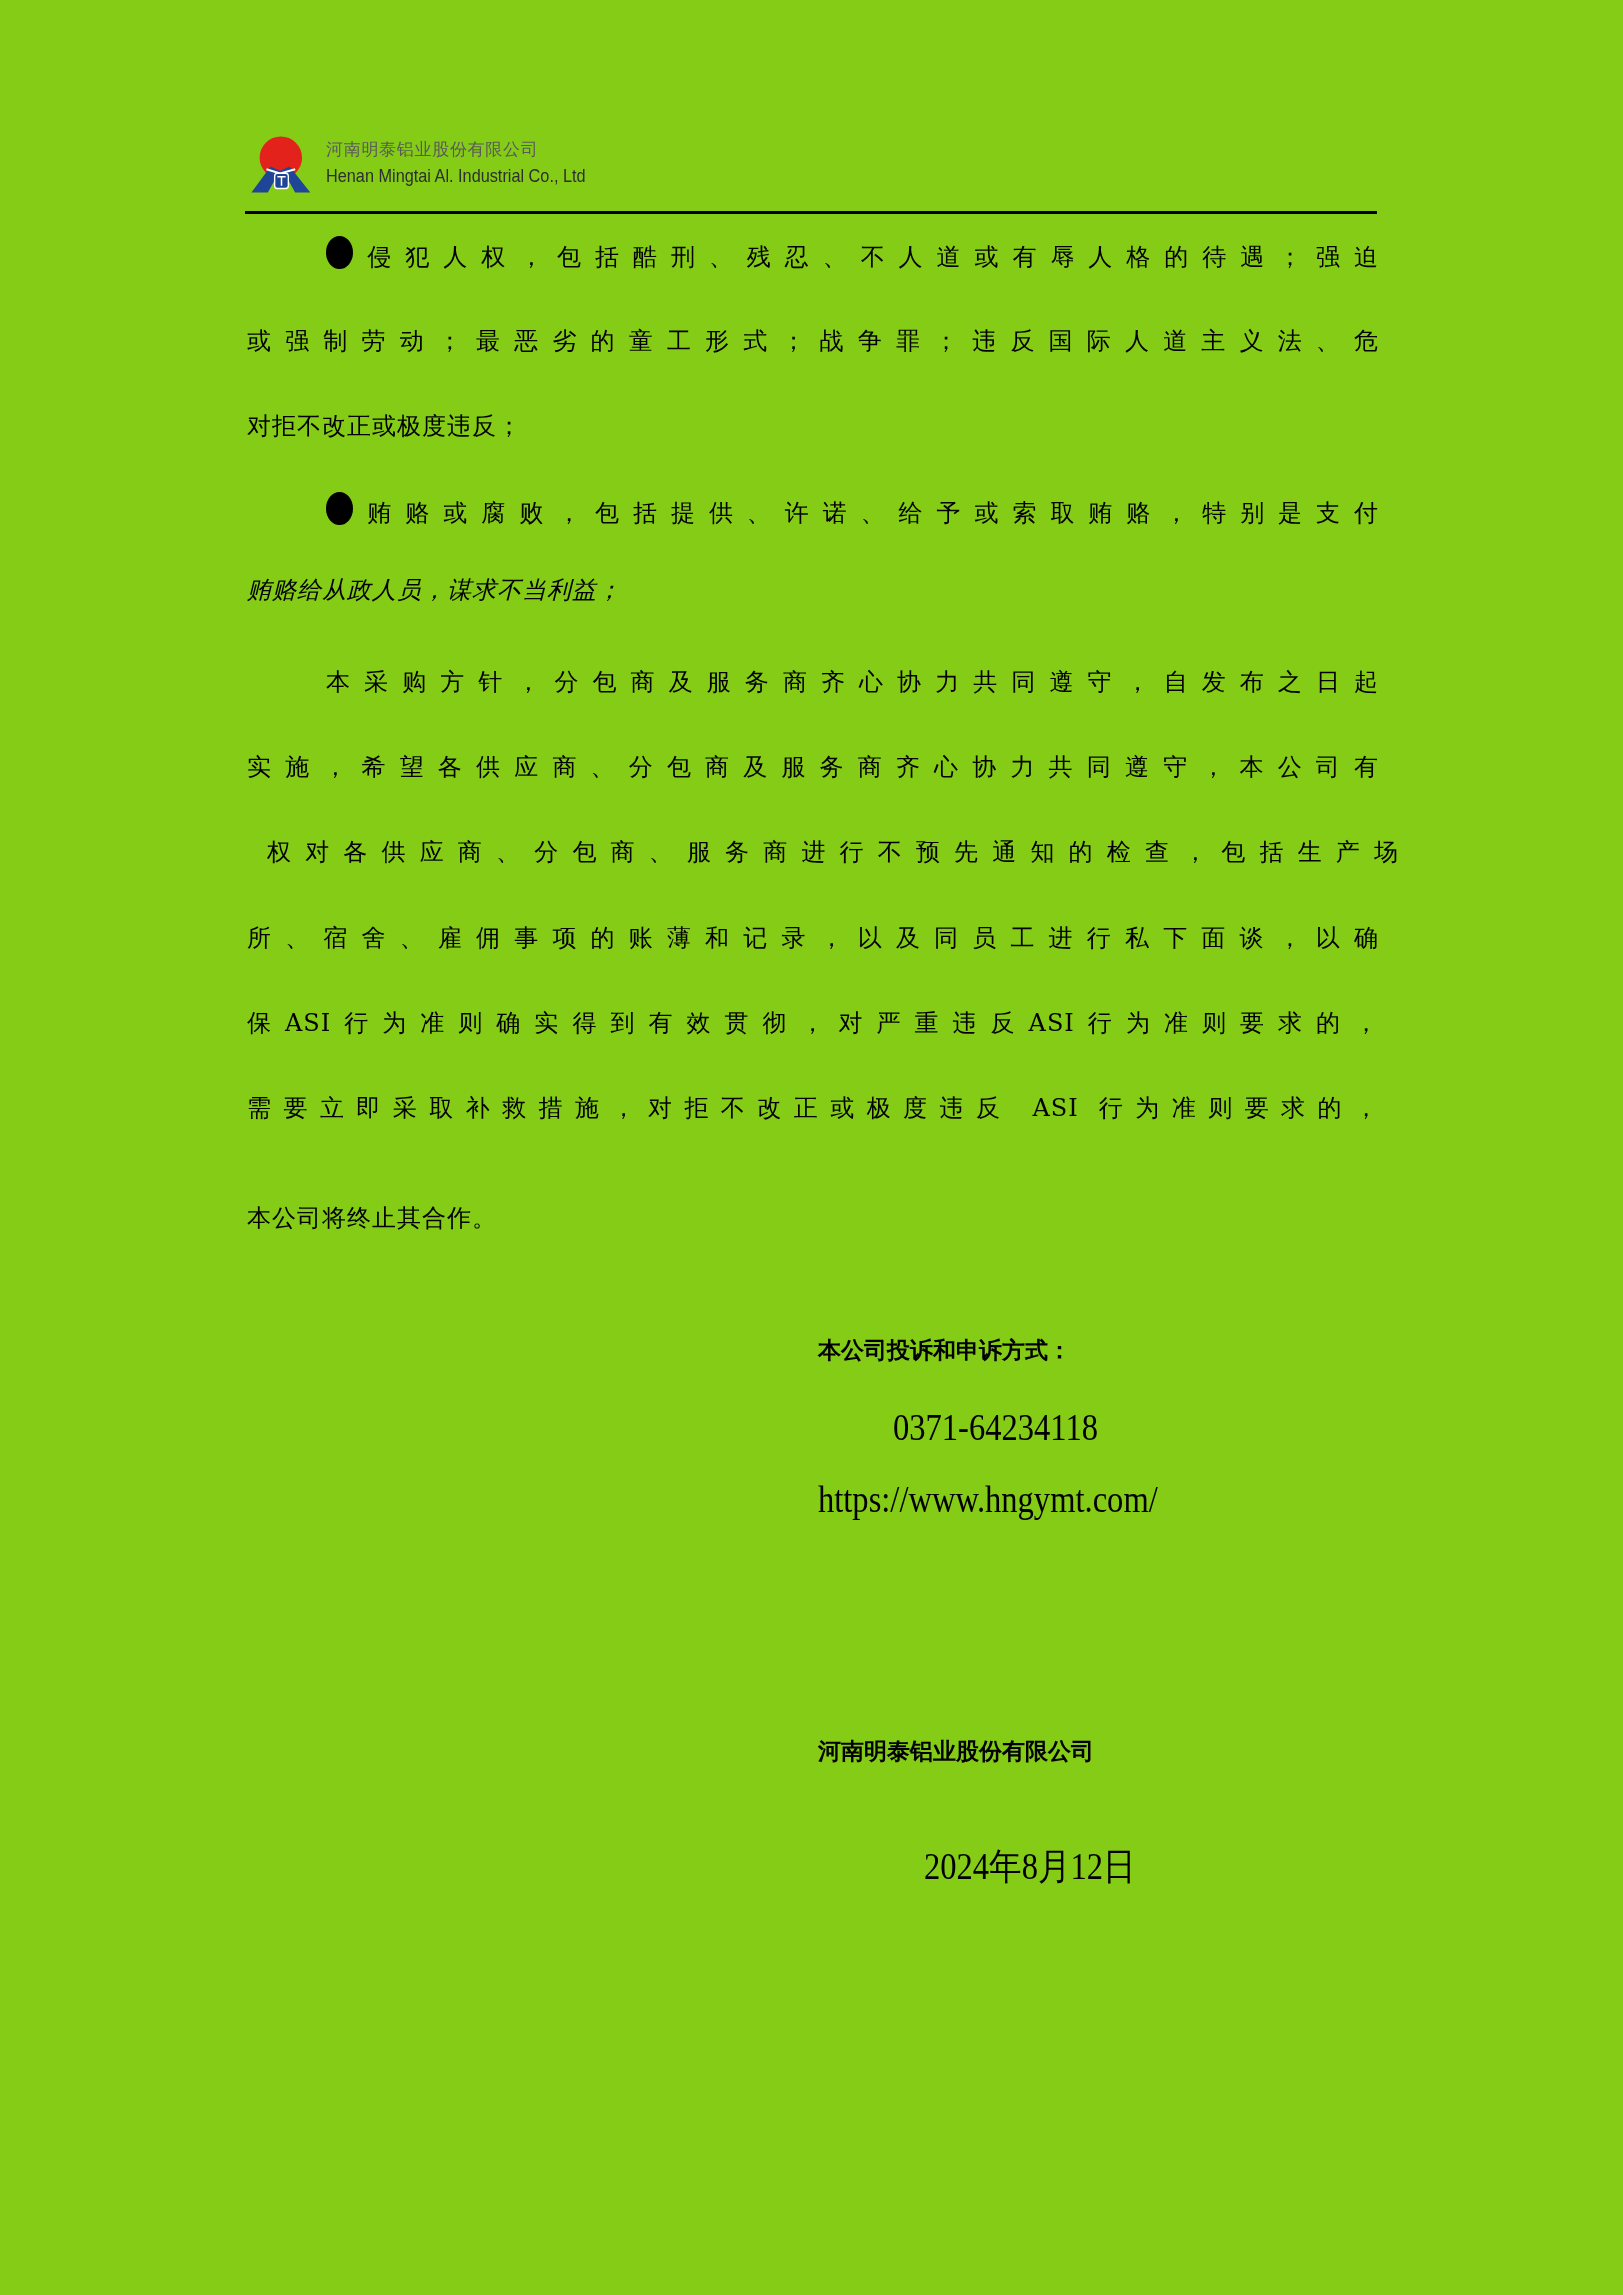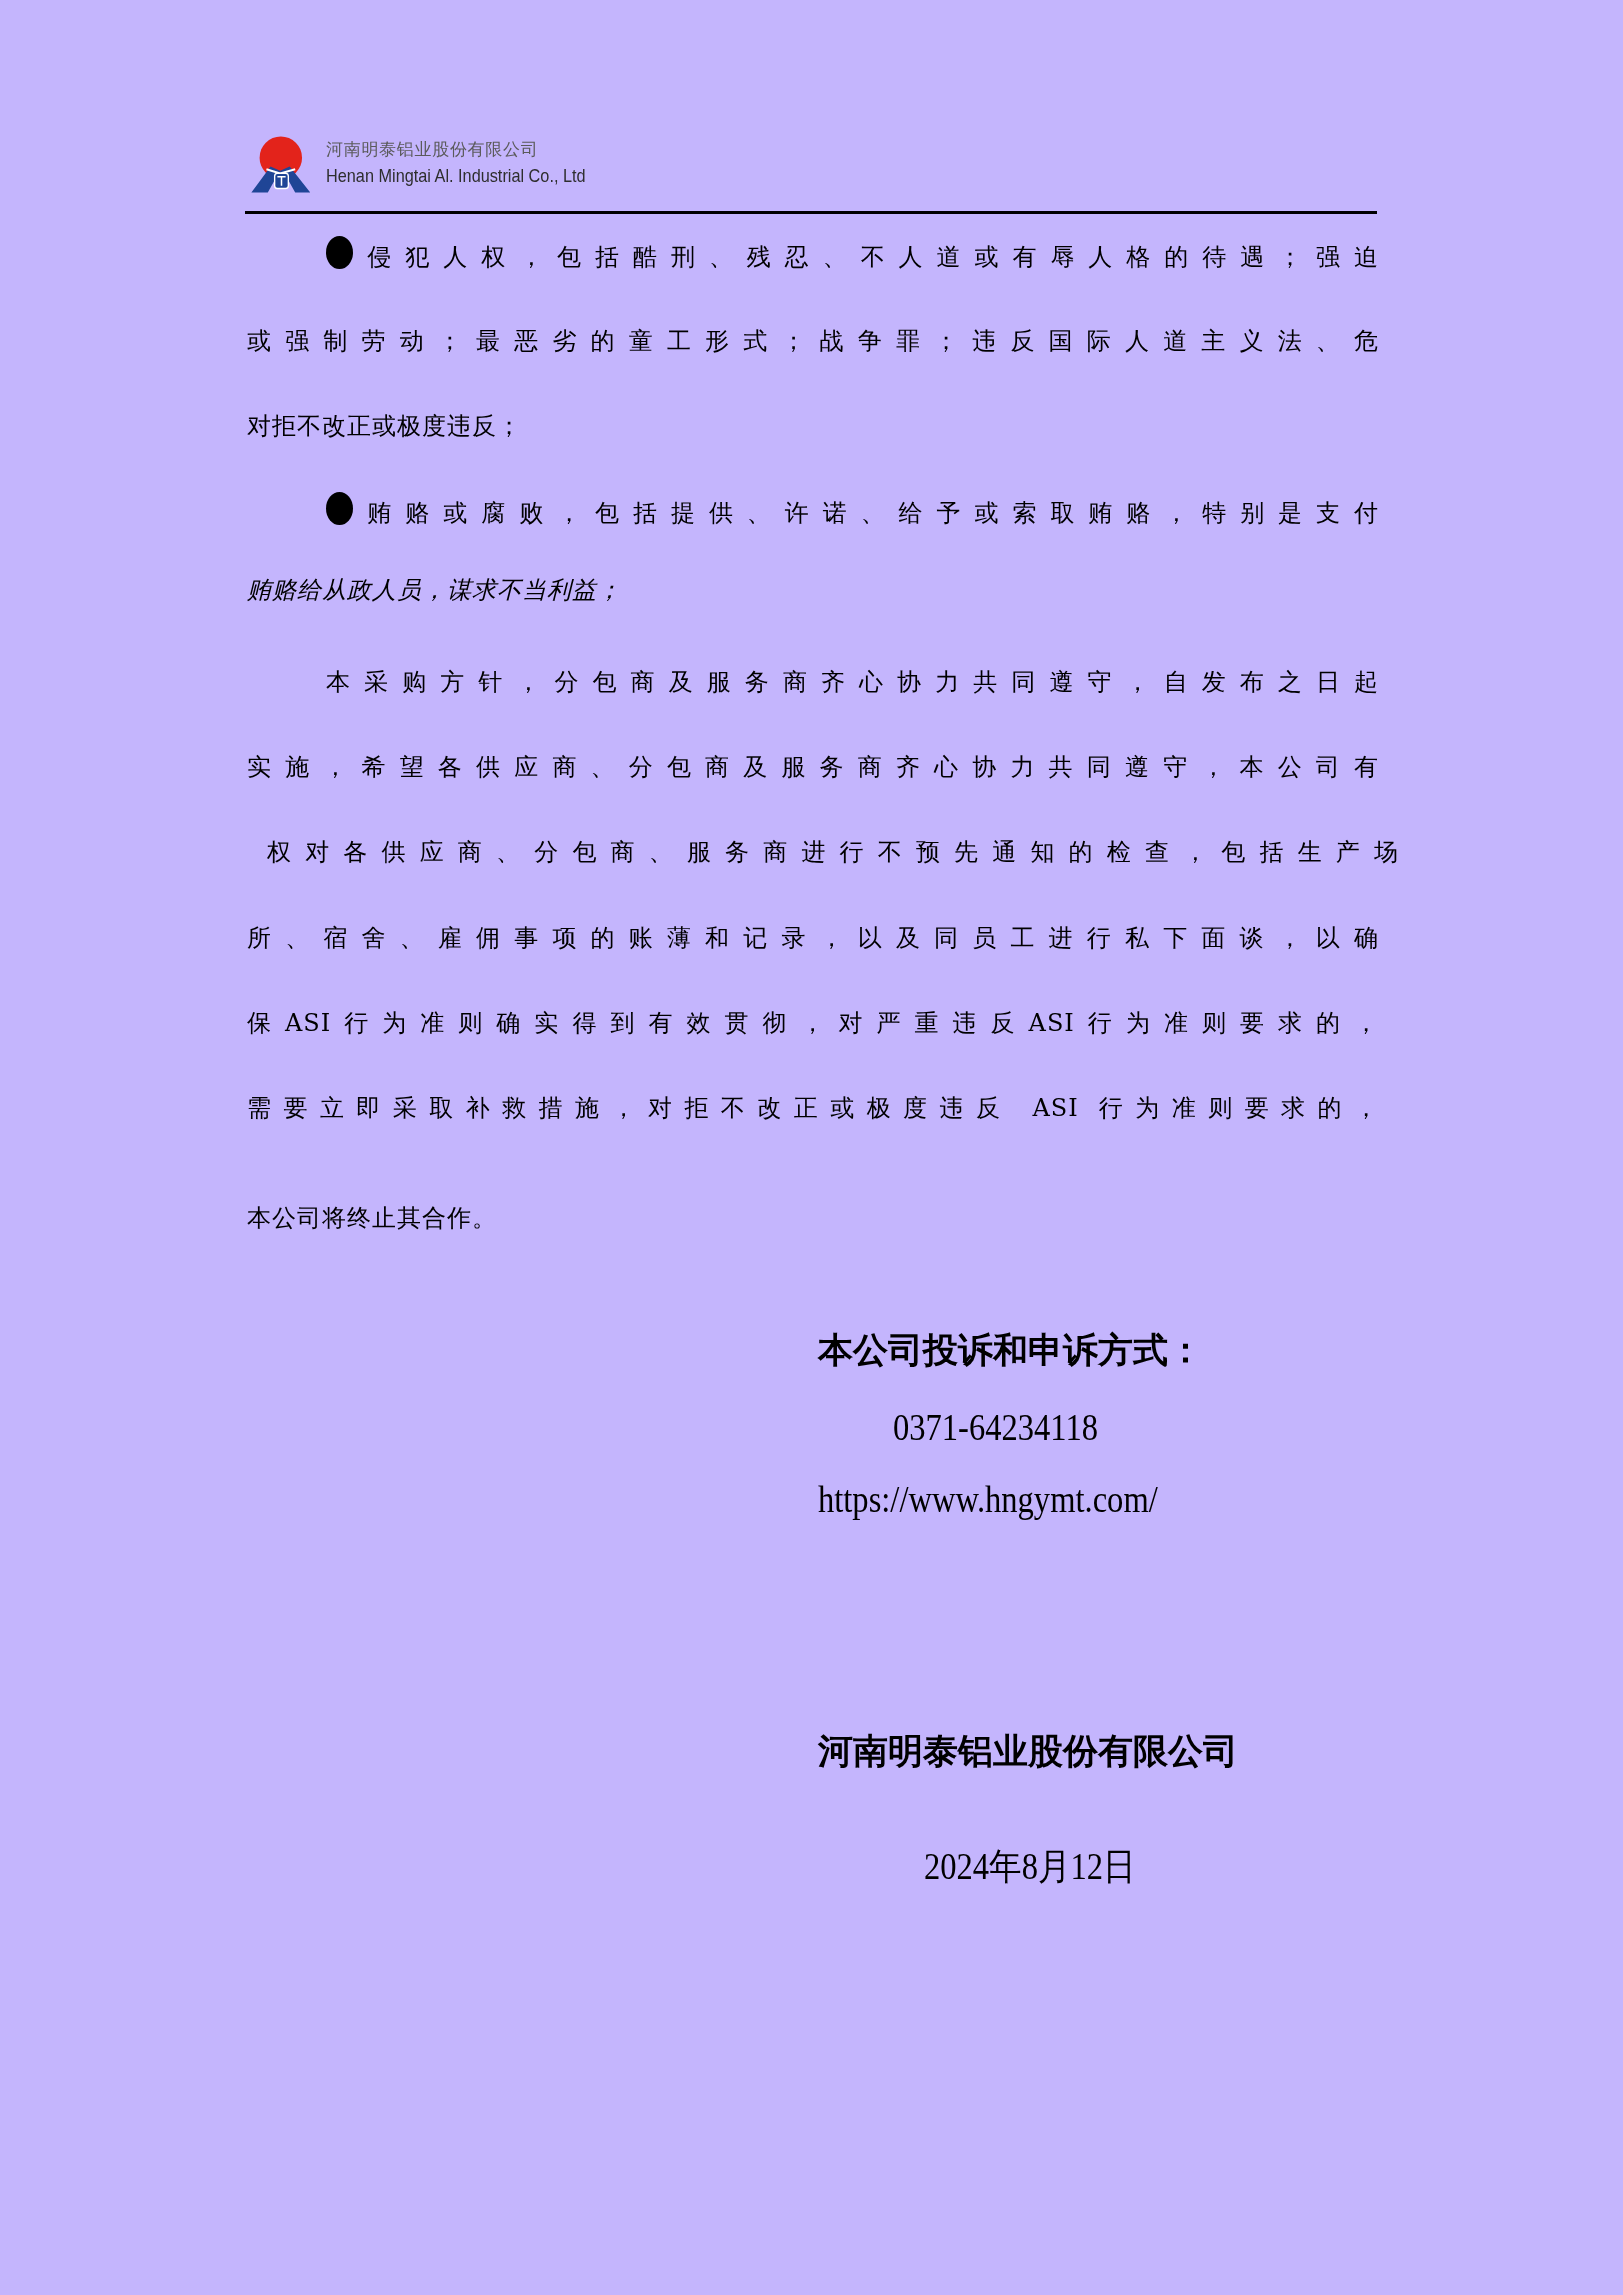--- a/index.html
+++ b/index.html
@@ -13,21 +13,21 @@
     position: relative;
     overflow: hidden;
     font-family: "DejaVu Serif", "Liberation Serif", serif;
     color: #000;
   }
   .page {
     position: absolute;
     left: 0; top: 0;
     width: 1623px;
     height: 2295px;
-    background: #c4b5fd;
+    background: #84cc16;
   }
   
   .header-logo {
     position: absolute;
     left: 250px;
     top: 135px;
     width: 63px;
     height: 59px;
   }
   .header-text-cn {
@@ -82,21 +82,21 @@
     height: 33px;
     border-radius: 50%;
     background: #000;
     vertical-align: -4.1px;
     margin-right: 1.4px;
   }
   
   .sig {
     position: absolute;
     white-space: nowrap;
-    font-size: 35px;
+    font-size: 23px;
     line-height: 41px;
   }
   .sig.bold { font-weight: bold; }
   .sig.latin {
     font-family: "Liberation Serif", "DejaVu Serif", serif;
     font-size: 37px;
     transform: scaleX(0.88);
     transform-origin: left center;
   }
 </style>

